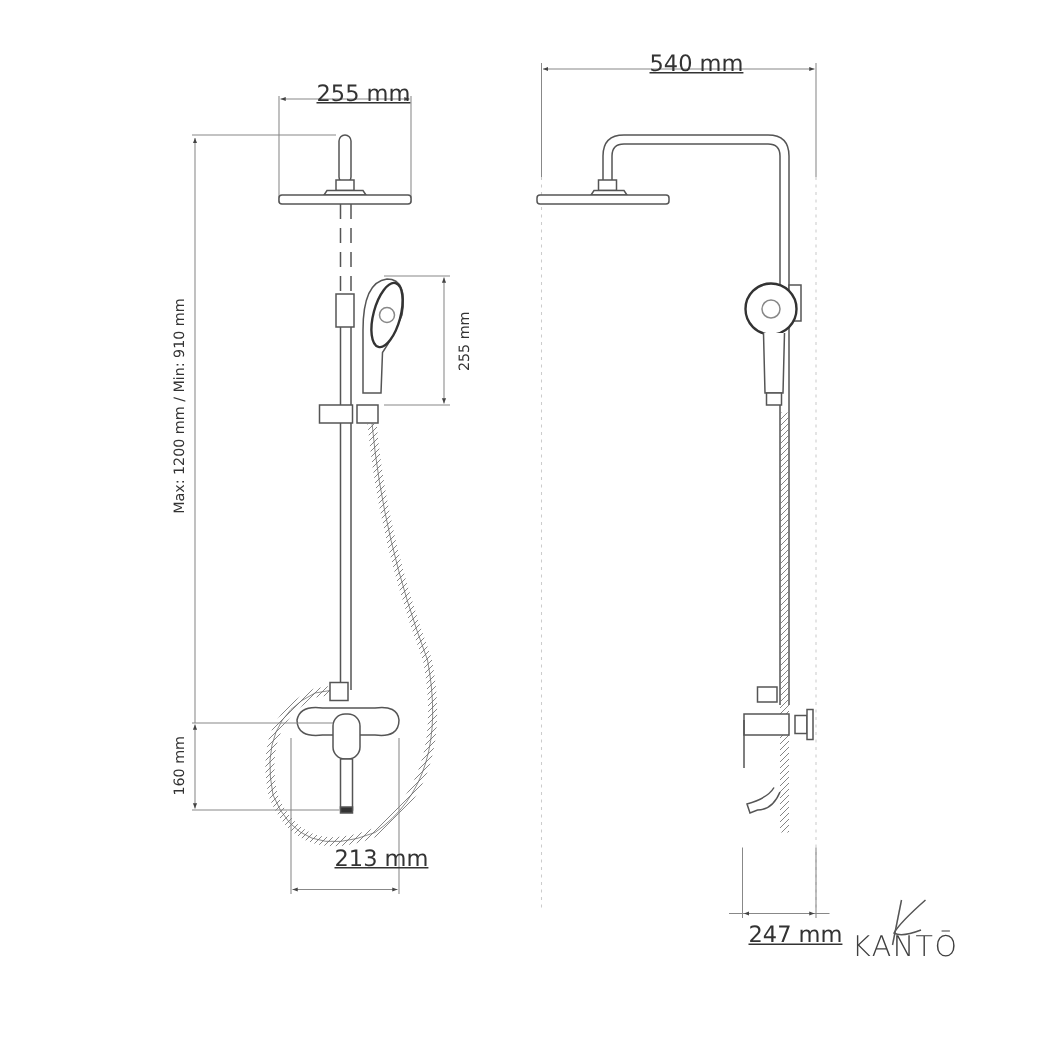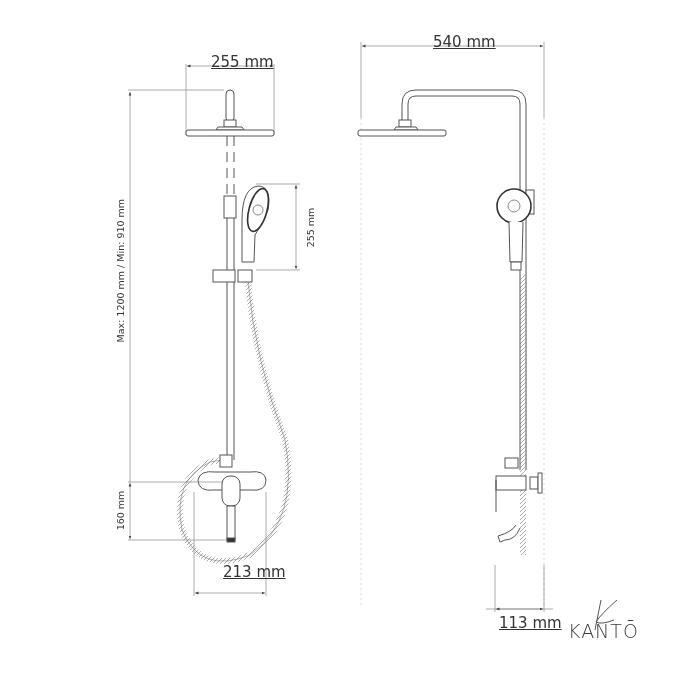--- a/index.html
+++ b/index.html
@@ -131,14 +131,14 @@
     <path d="M617,600 Q600,615 596,622 Q601,625 614,620"></path>
   </g>
 </svg>
 
 <div class="dim-label" style="left:211px;top:53px;">255 mm</div>
 <div class="vlabel" style="left:60px;top:277px;width:120px;text-align:center;">Max: 1200 mm / Min: 910 mm</div>
 <div class="vlabel" style="left:285px;top:222px;width:50px;text-align:center;">255 mm</div>
 <div class="vlabel" style="left:95px;top:505px;width:50px;text-align:center;">160 mm</div>
 <div class="dim-label" style="left:211px;top:563px;margin-left:12px;">213 mm</div>
 <div class="dim-label" style="left:433px;top:33px;">540 mm</div>
-<div class="dim-label" style="left:499px;top:614px;">113 mm</div>
+<div class="dim-label" style="left:499px;top:614px;">247 mm</div>
 <div class="brand">KANTŌ</div>
 
 </body></html>

